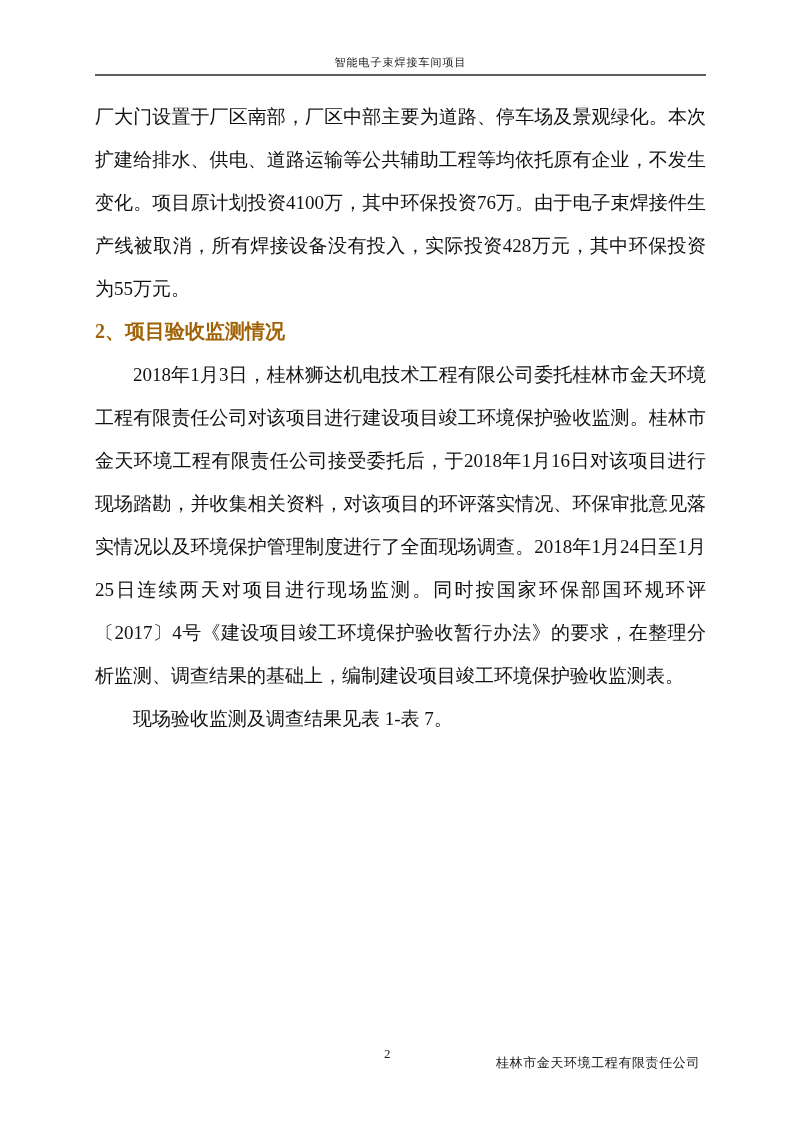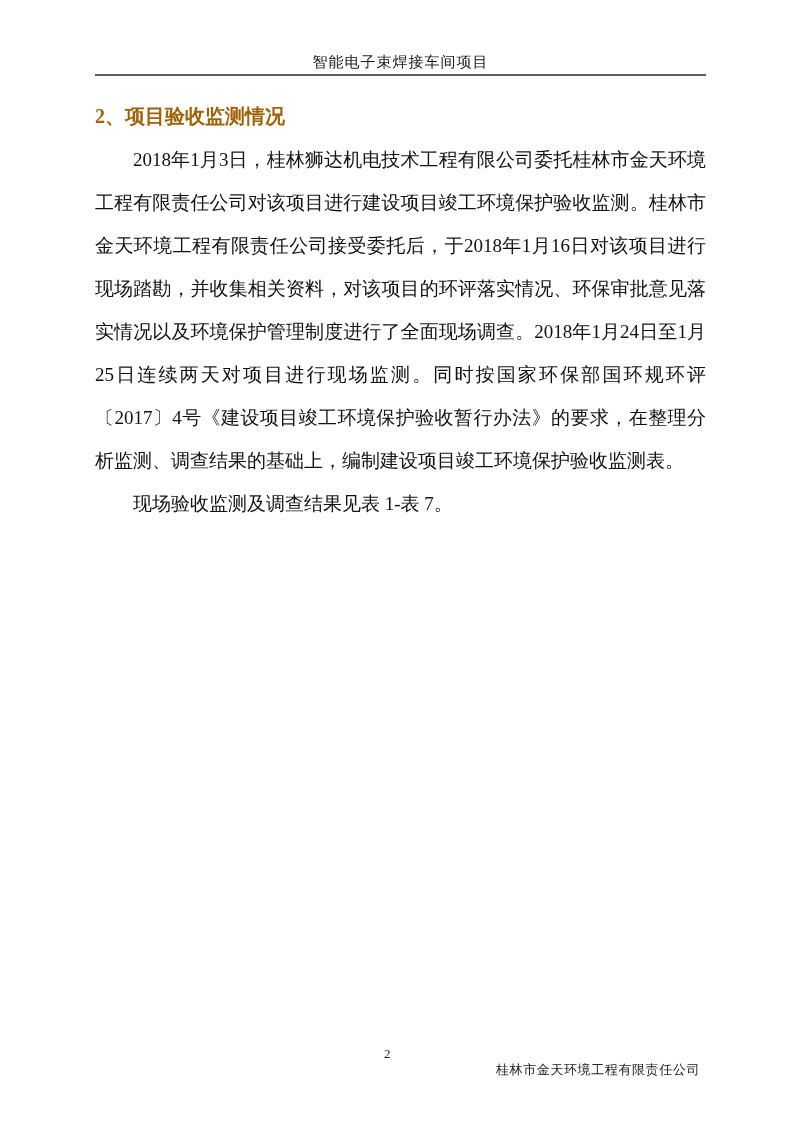--- a/index.html
+++ b/index.html
@@ -19,21 +19,21 @@
   
   .doc-header {
     position: absolute;
     left: 95px;
     top: 53px;
     width: 611px;
     text-align: center;
   }
   .doc-header .header-title {
     display: block;
-    font-size: 15px;
+    font-size: 11px;
     line-height: 18px;
     letter-spacing: 1px;
     color: #1a1a1a;
   }
   .header-rule {
     position: absolute;
     left: 95px;
     top: 74px;
     width: 611px;
     height: 0;
@@ -77,35 +77,36 @@
     color: #222222;
   }
   .footer-page-number {
     position: absolute;
     left: 289px;
     top: 0;
   }
   .footer-company {
     position: absolute;
     right: 6px;
-    top: 16px;
+    top: 9px;
     letter-spacing: 0.6px;
   }
 </style>
 </head>
 <body>
 
 <div class="page">
 
   <div class="doc-header">
     <span class="header-title">智能电子束焊接车间项目</span>
   </div>
   <div class="header-rule"></div>
 
   <div class="doc-body">
+    <p>厂大门设置于厂区南部，厂区中部主要为道路、停车场及景观绿化。本次扩建给排水、供电、道路运输等公共辅助工程等均依托原有企业，不发生变化。项目原计划投资4100万，其中环保投资76万。由于电子束焊接件生产线被取消，所有焊接设备没有投入，实际投资428万元，其中环保投资为55万元。</p>
 
     <p class="section-heading">2、项目验收监测情况</p>
 
 
     <p class="indent">2018年1月3日，桂林狮达机电技术工程有限公司委托桂林市金天环境工程有限责任公司对该项目进行建设项目竣工环境保护验收监测。桂林市金天环境工程有限责任公司接受委托后，于2018年1月16日对该项目进行现场踏勘，并收集相关资料，对该项目的环评落实情况、环保审批意见落实情况以及环境保护管理制度进行了全面现场调查。2018年1月24日至1月25日连续两天对项目进行现场监测。同时按国家环保部国环规环评〔2017〕4号《建设项目竣工环境保护验收暂行办法》的要求，在整理分析监测、调查结果的基础上，编制建设项目竣工环境保护验收监测表。</p>
 
     <p class="indent">现场验收监测及调查结果见表 1-表 7。</p>
   </div>
 
   <div class="doc-footer">

